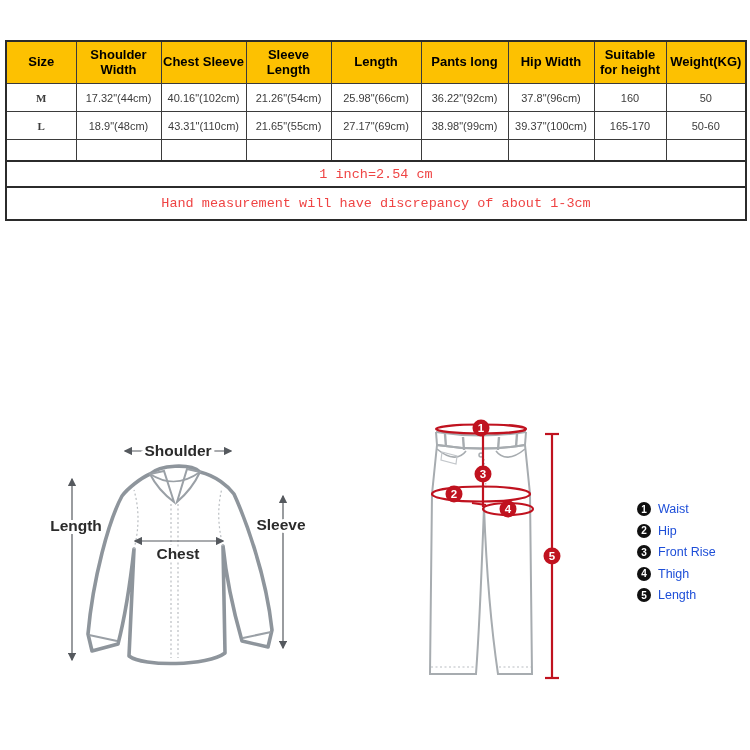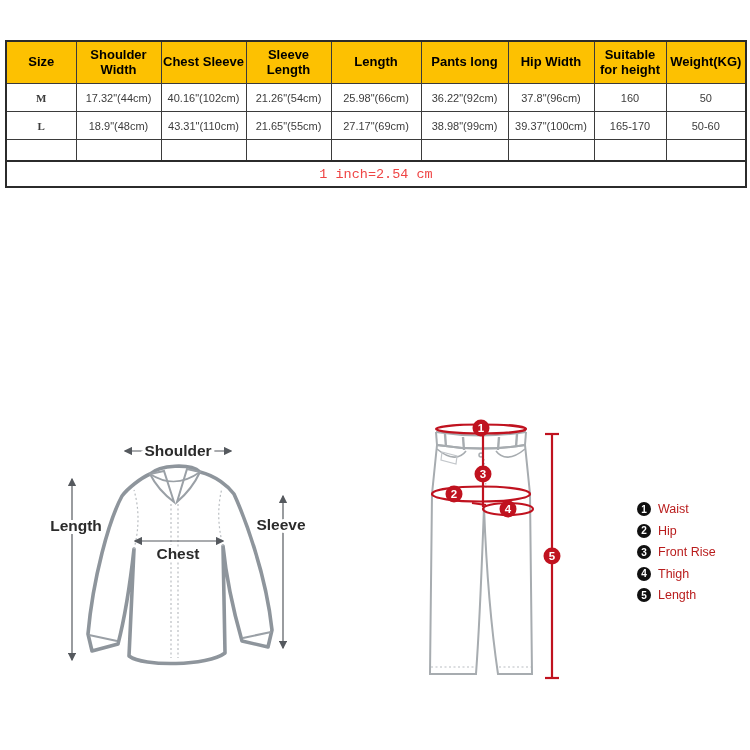--- a/index.html
+++ b/index.html
@@ -31,21 +31,21 @@
   .dim-label{font-family:"Liberation Sans",sans-serif;font-weight:bold;font-size:15.5px;
        fill:#2b2b2b;stroke:#ffffff;stroke-width:6px;paint-order:stroke;text-anchor:middle;}
   .badge-num{font-family:"Liberation Sans",sans-serif;font-weight:bold;font-size:11.5px;
        fill:#ffffff;text-anchor:middle;}
 
   
   .legend{position:absolute;left:637px;top:502px;}
   .lg-row{display:flex;align-items:center;height:14px;margin-bottom:7.5px;}
   .badge{display:inline-flex;align-items:center;justify-content:center;width:14px;height:14px;
        border-radius:50%;background:#101010;color:#fff;font-size:10px;font-weight:bold;flex:0 0 14px;}
-  .lg-label{margin-left:7px;font-size:12.5px;color:#b91c1c;line-height:14px;}
+  .lg-label{margin-left:7px;font-size:12.5px;color:#1d4ed8;line-height:14px;}
 </style>
 </head>
 <body>
 
 <div class="chart-wrap">
   <table class="size-chart">
     <colgroup>
       <col style="width:70px">
         <col style="width:85px">
         <col style="width:85px">
@@ -101,20 +101,23 @@
           <td></td>
           <td></td>
           <td></td>
           <td></td>
           <td></td>
           <td></td>
         </tr>
       <tr class="note-row inch">
         <td colspan="9">1 inch=2.54 cm</td>
       </tr>
+      <tr class="note-row hand">
+        <td colspan="9">Hand measurement will have discrepancy of about 1-3cm</td>
+      </tr>
     </tbody>
   </table>
 </div>
 
 <svg class="shirt-svg" width="306" height="300" viewBox="0 0 306 300" xmlns="http://www.w3.org/2000/svg">
   <defs>
     <marker id="arrow" viewBox="0 0 10 10" refX="8.5" refY="5" markerWidth="7" markerHeight="7" orient="auto-start-reverse">
         <path d="M0,0 L10,5 L0,10 z" fill="#55595e"></path>
       </marker>
   </defs>

